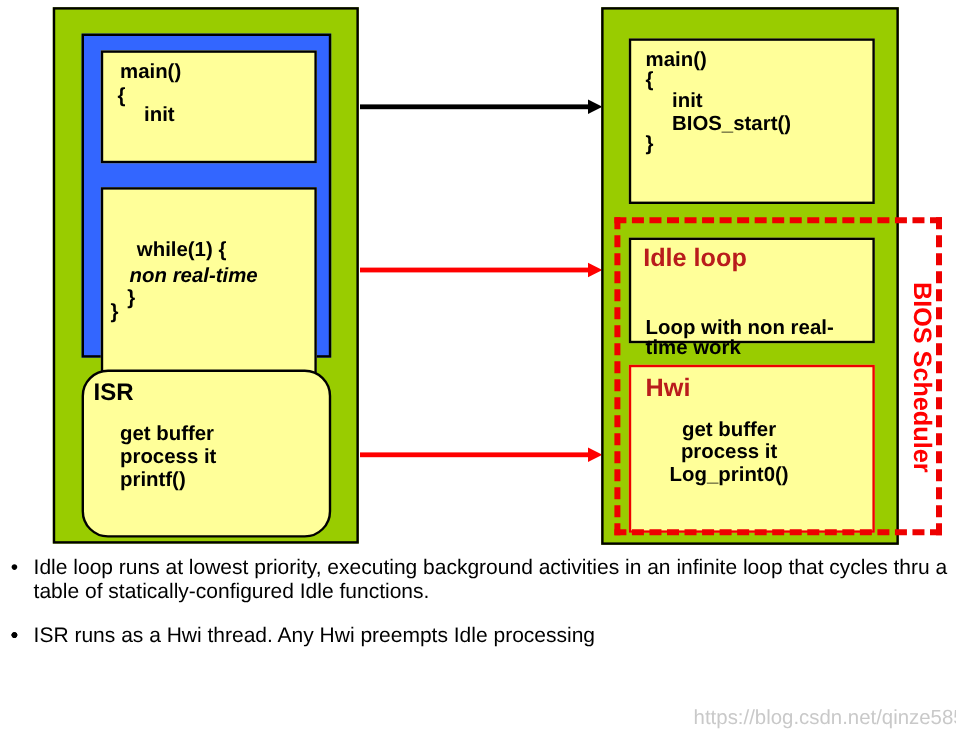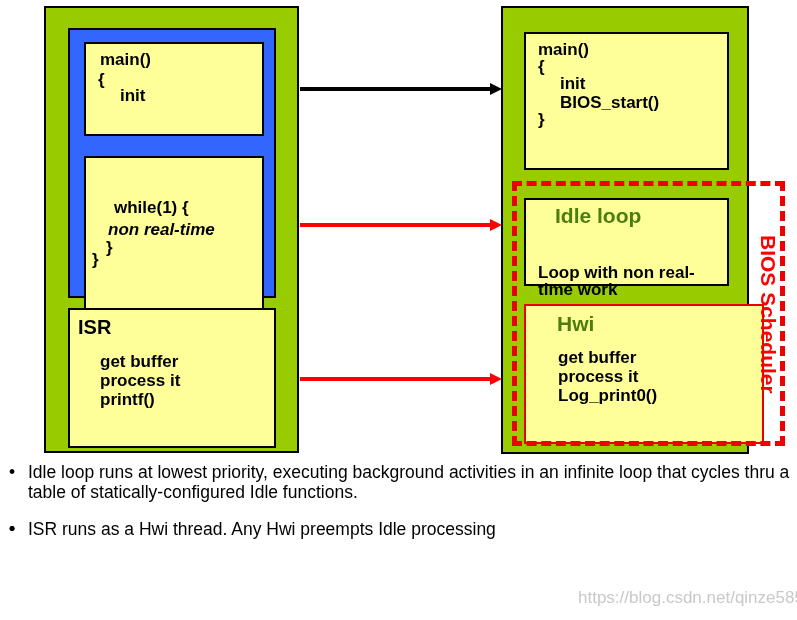--- a/index.html
+++ b/index.html
@@ -55,28 +55,28 @@
     font-size: 17px;
     font-weight: bold;
     line-height: 1.12;
     white-space: pre;
   }
   .codebox.redborder { border-color: #ee0000; }
 
   
   #box-main-left  { left: 14px;  top: 12px;  width: 180px; height: 94px; }
   #box-while      { left: 14px;  top: 126px; width: 180px; height: 156px; }
-  #box-isr        { left: 22px;  top: 300px; width: 208px; height: 140px; }
+  #box-isr        { left: 22px;  top: 300px; width: 208px; height: 140px; border-radius: 22px; }
 
   
   #box-main-right { left: 21px;  top: 24px;  width: 205px; height: 138px; }
   #box-idle       { left: 21px;  top: 190px; width: 205px; height: 88px; }
-  #box-hwi        { left: 21px;  top: 296px; width: 240px; height: 140px; }
-
-  .ttl-red { color: #4d7c0f; margin-left: 19px; }
+  #box-hwi        { left: 21px;  top: 296px; width: 205px; height: 140px; text-align: center; }
+
+  .ttl-red { color: #b91c1c; }
 
   
   #box-main-left .l-main  { position: absolute; left: 14px; top: 6px; }
   #box-main-left .l-brace { position: absolute; left: 12px; top: 26px; }
   #box-main-left .l-init  { position: absolute; left: 34px; top: 42px; }
 
   #box-while .l-while  { position: absolute; left: 28px; top: 40px; }
   #box-while .l-nonrt  { position: absolute; left: 22px; top: 62px; font-style: italic; }
   #box-while .l-b1     { position: absolute; left: 20px; top: 80px; }
   #box-while .l-b2     { position: absolute; left: 6px;  top: 92px; }

